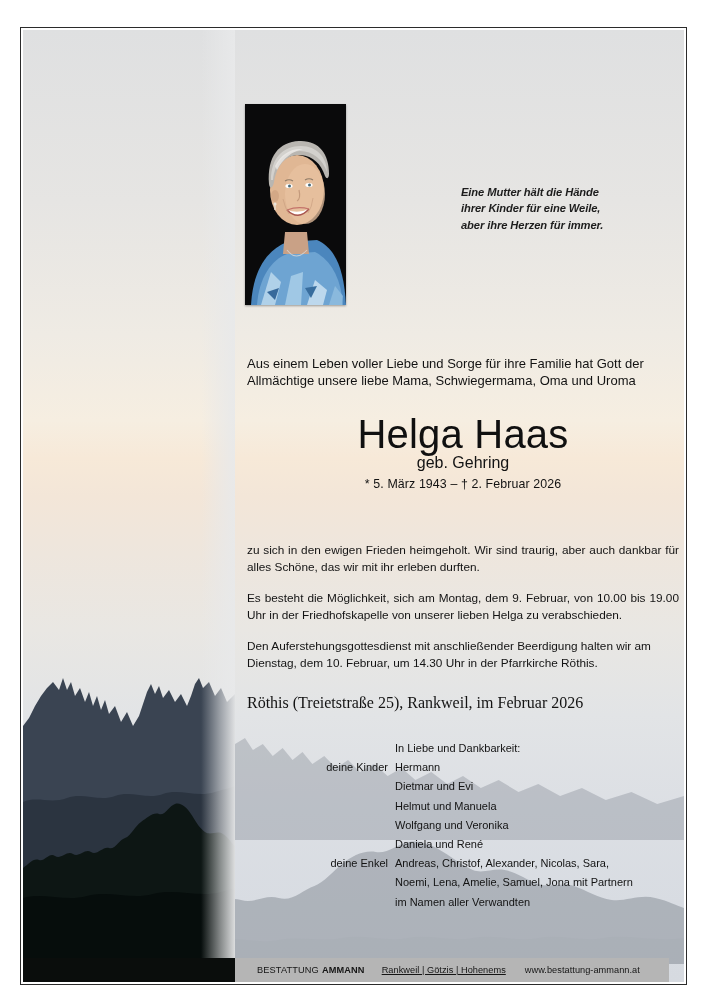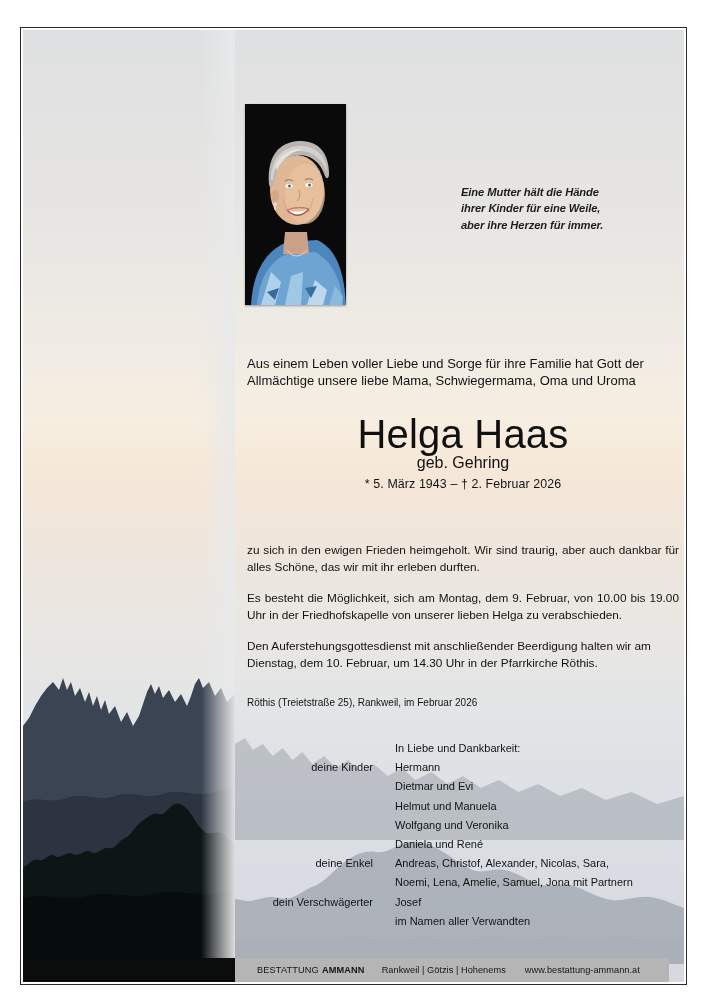--- a/index.html
+++ b/index.html
@@ -253,23 +253,24 @@
     margin-bottom: 13px;
   }
   .body-text p:last-child { margin-bottom: 0; }
   .body-text p.no-just { text-align: left; }
 
   .place-line {
     position: absolute;
     left: 224px;
     top: 664px;
     width: 432px;
-    font-size: 10px;
+    font-size: 16px;
     line-height: 17px;
     color: #131313;
+    font-family: Liberation Serif, serif;
   }
 
   
   .family {
     position: absolute;
     left: 224px;
     top: 709px;
     width: 432px;
     font-size: 11px;
     line-height: 19.2px;
@@ -277,21 +278,21 @@
   }
 
   .fam-row {
     display: flex;
     align-items: baseline;
   }
 
   .fam-label {
     width: 148px;
     text-align: right;
-    padding-right: 22px;
+    padding-right: 7px;
     flex: 0 0 148px;
     white-space: nowrap;
   }
 
   .fam-value {
     flex: 1 1 auto;
     white-space: nowrap;
   }
 
   
@@ -318,21 +319,21 @@
     display: flex;
     align-items: center;
     padding-left: 22px;
     font-size: 9.2px;
     color: #151515;
     white-space: nowrap;
   }
 
   .f-brand-1 { letter-spacing: 0.15px; }
   .f-brand-2 { font-weight: bold; letter-spacing: 0.15px; margin-left: 3px; }
-  .f-places { margin-left: 17px; letter-spacing: 0.05px; }
+  .f-places { margin-left: 17px; letter-spacing: 0.05px; text-decoration: underline; }
   .f-url { margin-left: 19px; letter-spacing: 0.05px; }
 </style>
 </head>
 <body>
 
 <div class="page">
   <div class="card-frame">
     <div class="card-inner">
 
       <div class="bg-base"></div>
@@ -490,24 +491,20 @@
         </div>
         <div class="fam-row">
           <div class="fam-label">deine Enkel</div>
           <div class="fam-value">Andreas, Christof, Alexander, Nicolas, Sara,</div>
         </div>
         <div class="fam-row">
           <div class="fam-label"></div>
           <div class="fam-value">Noemi, Lena, Amelie, Samuel, Jona mit Partnern</div>
         </div>
         <div class="fam-row">
-          <div class="fam-label">dein Verschwägerter</div>
-          <div class="fam-value">Josef</div>
-        </div>
-        <div class="fam-row">
           <div class="fam-label"></div>
           <div class="fam-value">im Namen aller Verwandten</div>
         </div>
       </div>
 
       <div class="footer">
         <div class="footer-dark"></div>
         <div class="footer-text">
           <span class="f-brand-1">BESTATTUNG</span>
           <span class="f-brand-2">AMMANN</span>

